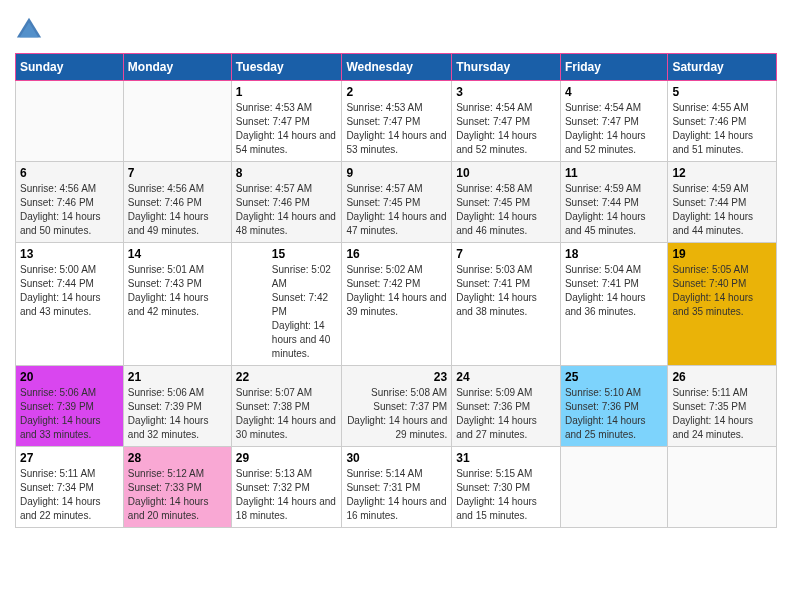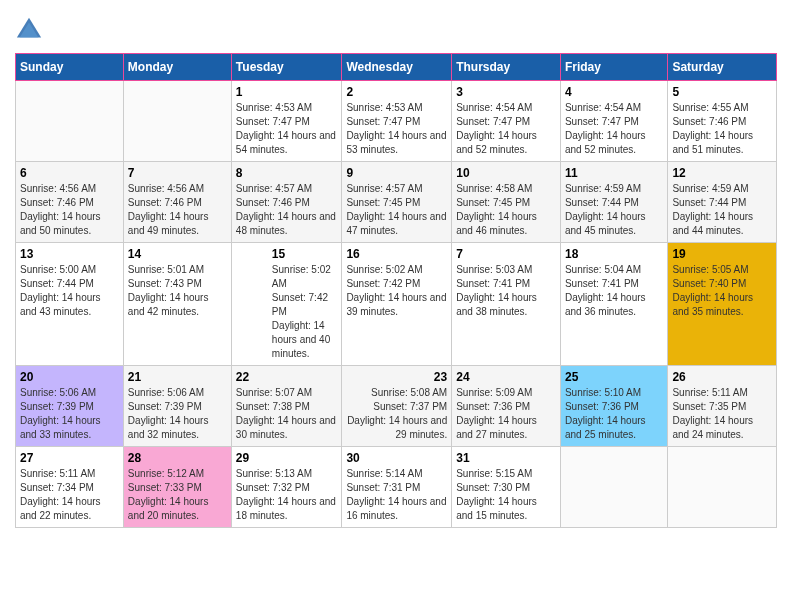--- a/index.html
+++ b/index.html
@@ -204,21 +204,21 @@
         <td style="background-color: rgb(255, 255, 255);">
           <div class="day-number">18</div>
           <div class="day-info">Sunrise: 5:04 AM<br>Sunset: 7:41 PM<br>Daylight: 14 hours and 36 minutes.</div>
         </td>
         <td style="background-color: #eab308;">
           <div class="day-number">19</div>
           <div class="day-info">Sunrise: 5:05 AM<br>Sunset: 7:40 PM<br>Daylight: 14 hours and 35 minutes.</div>
         </td>
       </tr>
       <tr>
-        <td style="background-color: #c4b5fd;">
+        <td style="background-color: #d946ef;">
           <div class="day-number">20</div>
           <div class="day-info">Sunrise: 5:06 AM<br>Sunset: 7:39 PM<br>Daylight: 14 hours and 33 minutes.</div>
         </td>
         <td style="background-color: rgb(245, 245, 245);">
           <div class="day-number">21</div>
           <div class="day-info">Sunrise: 5:06 AM<br>Sunset: 7:39 PM<br>Daylight: 14 hours and 32 minutes.</div>
         </td>
         <td style="background-color: rgb(245, 245, 245);">
           <div class="day-number">22</div>
           <div class="day-info">Sunrise: 5:07 AM<br>Sunset: 7:38 PM<br>Daylight: 14 hours and 30 minutes.</div>

